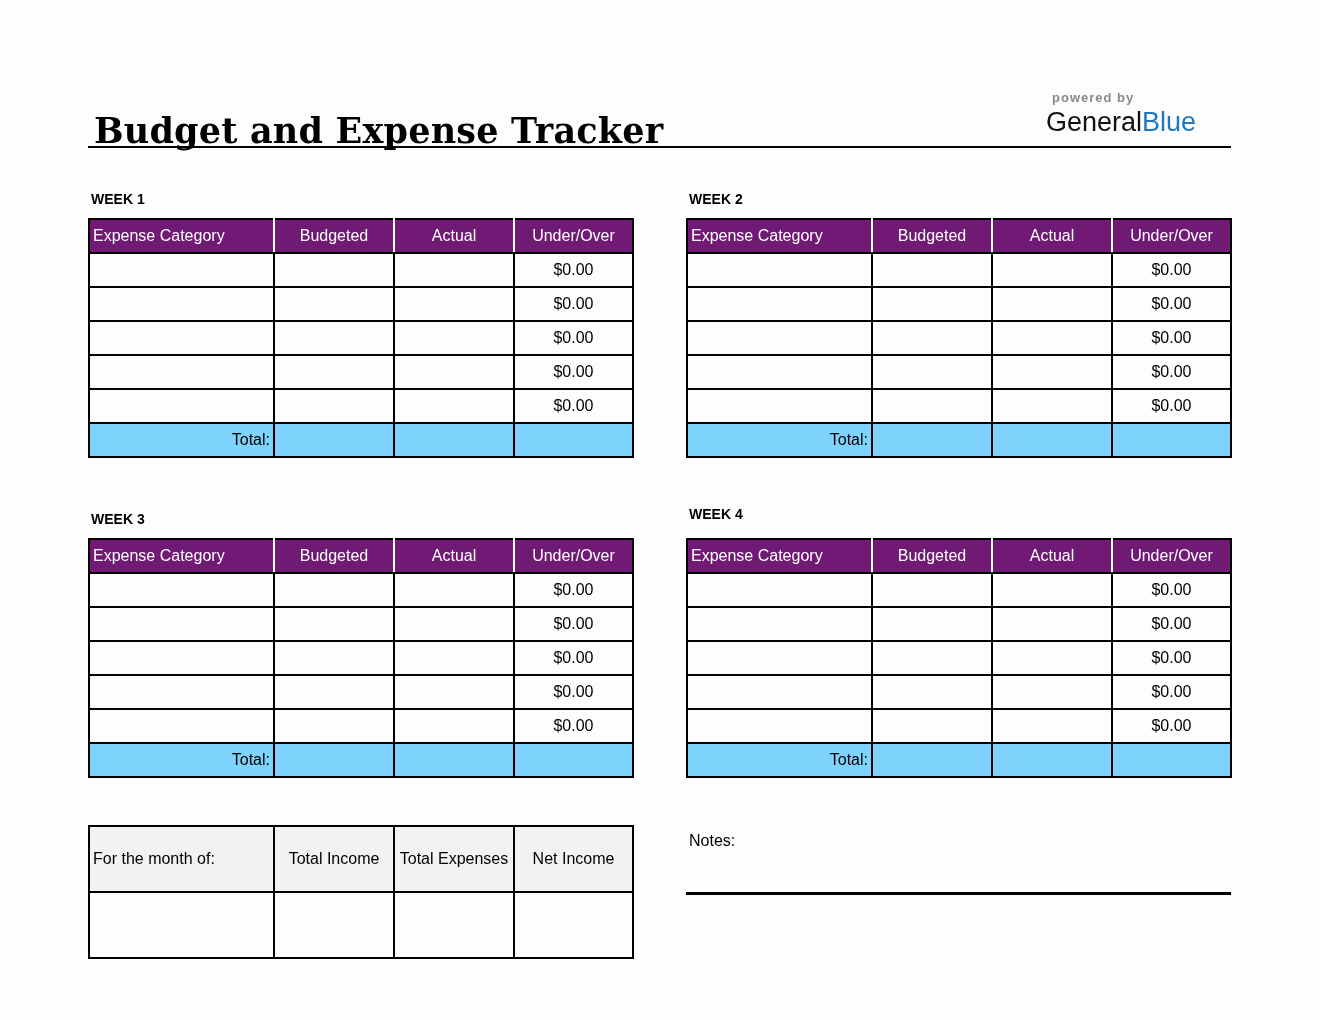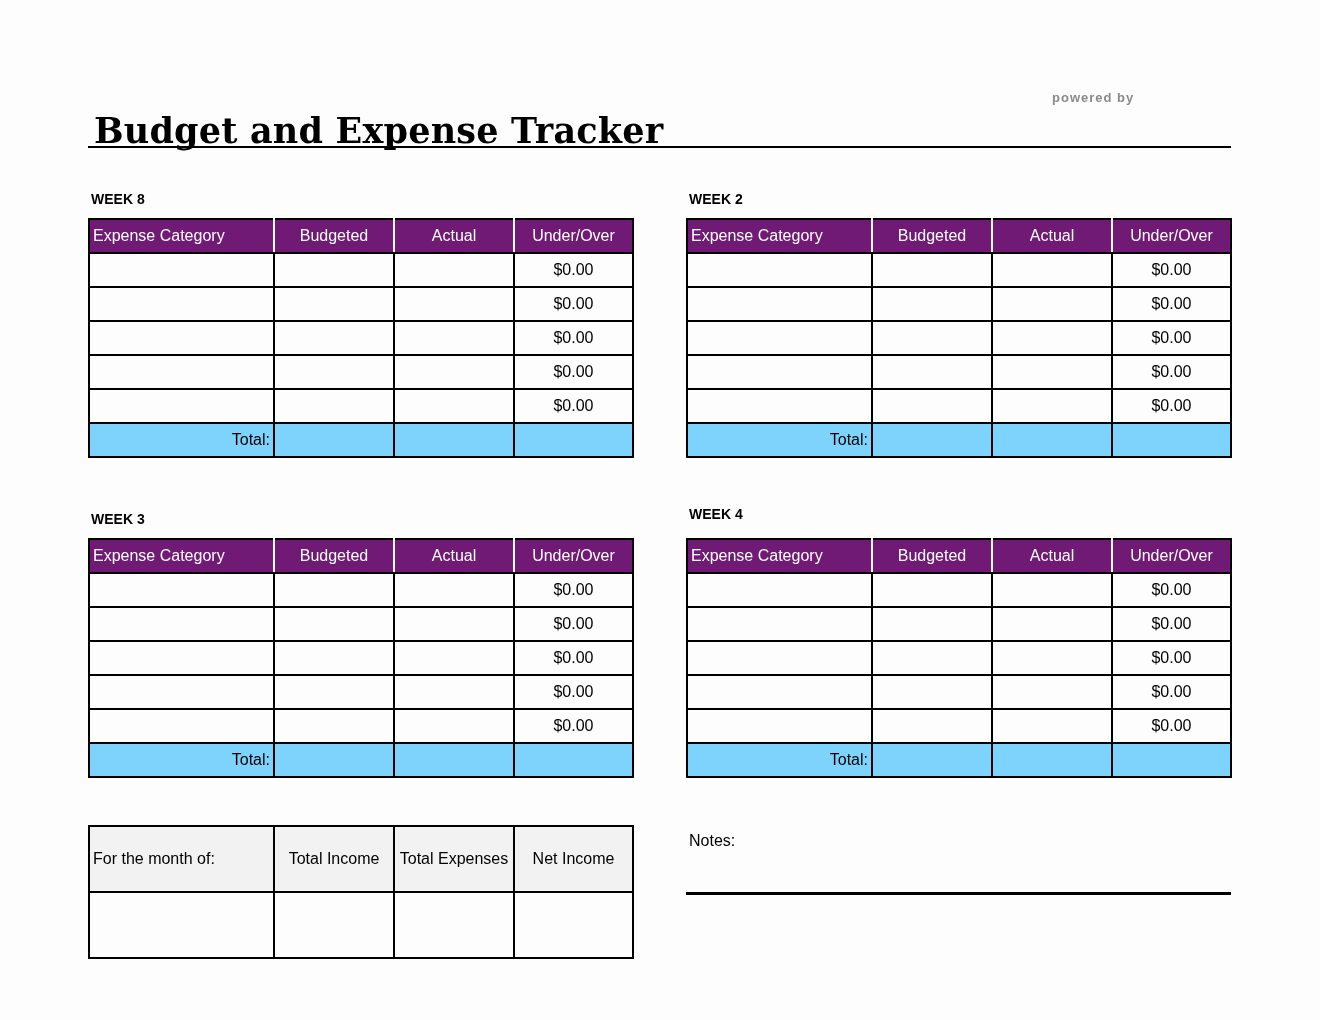--- a/index.html
+++ b/index.html
@@ -38,25 +38,26 @@
 
   .notes-label { position:absolute; left:689px; top:832px; font-size:16px; }
   .notes-line { position:absolute; left:686px; top:892px; width:545px; height:3px; background:#000; }
 </style>
 </head>
 <body>
 
 <div class="title">Budget and Expense Tracker</div>
 <div class="brand">
   <div class="powered">powered by</div>
+  <div class="brand-name"><span>General</span><span class="blue">Blue</span></div>
 </div>
 <div class="title-rule"></div>
 
 <div id="weeks-container">
-    <div class="week-label" style="left: 91px; top: 191px;">WEEK 8</div>
+    <div class="week-label" style="left: 91px; top: 191px;">WEEK 1</div>
     <table class="wk" style="left: 88px; top: 218px;">
       <colgroup>
         <col style="width:185px">
         <col style="width:120px">
         <col style="width:120px">
         <col style="width:119px">
       </colgroup>
       <tbody>
         <tr>
           <th>Expense Category</th>

